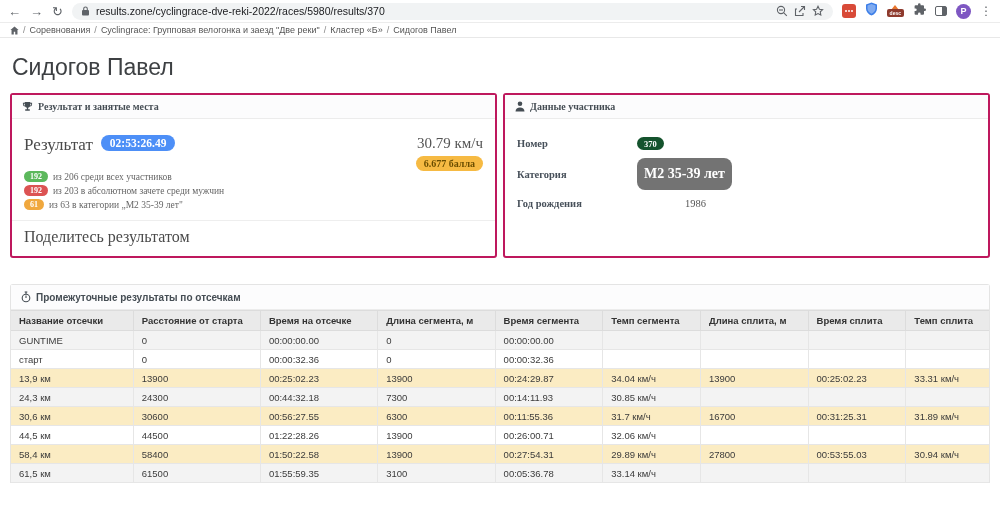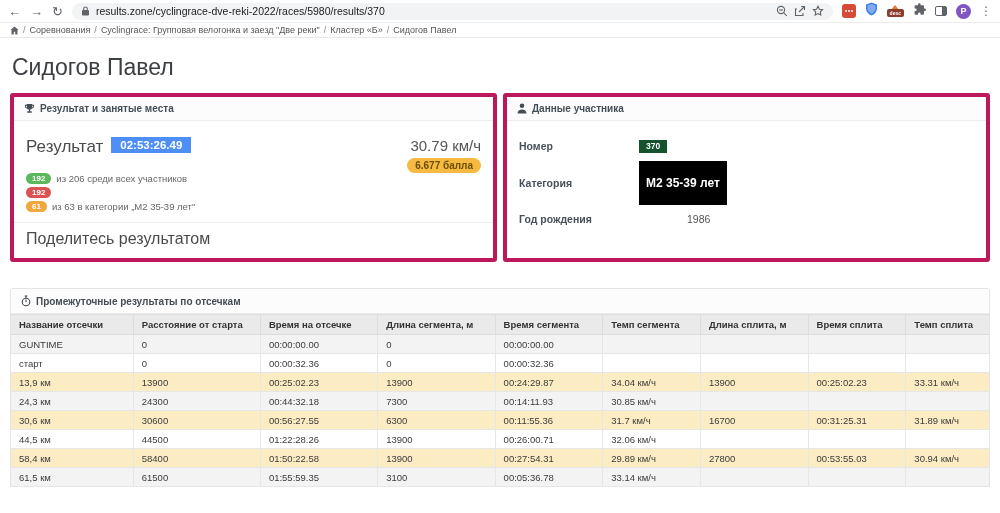--- a/index.html
+++ b/index.html
@@ -41,47 +41,47 @@
     padding:0 10px; font-size:9px; color:#555; border-bottom:1px solid #e8e8e8;
     white-space:nowrap; overflow:hidden;
   }
   .breadcrumb .sep { color:#888; }
   .breadcrumb .bc-item { color:#555; cursor:pointer; }
   .breadcrumb .bc-item.current { cursor:default; }
   
   .main { padding:0 10px; }
   h1.page-title { font-size:23px; font-weight:400; color:#3d4043; margin:16px 0 12px 2px; }
   .cards { display:flex; gap:6px; align-items:stretch; }
-  .card { flex:1; border:4px solid #be185d; border-radius:3px; background:#fff; }
+  .card { flex:1; border:2px solid #be185d; border-radius:3px; background:#fff;font-family:Liberation Serif, serif; }
   .card-header {
     display:flex; align-items:center; gap:5px; padding:6px 10px;
     font-size:10px; font-weight:bold; color:#454d54;
     background:#fcfcfd; border-bottom:1px solid #ececec;
   }
   .card-header svg { flex:0 0 auto; }
   .card-body { padding:8px 12px 10px; }
   
   .result-row { display:flex; justify-content:space-between; align-items:flex-start; margin-top:8px; }
   .result-left { display:flex; align-items:flex-start; gap:8px; font-size:17px; color:#4a4a4a; }
-  .badge { display:inline-block; border-radius:0; font-weight:bold; color:#fff; }
+  .badge { display:inline-block; border-radius:8px; font-weight:bold; color:#fff; }
   .badge-time { background:#4d8ff7; font-size:11.5px; padding:2px 9px; }
   .result-right { text-align:right; }
   .speed { font-size:15px; color:#555; }
   .badge-points { background:#f6ba43; color:#6b4e00; font-size:10px; padding:2px 8px; border-radius:9px; display:inline-block; margin-top:4px; font-weight:bold; }
   .places { margin-top:0; display:flex; flex-direction:column; gap:3px; }
   .place { display:flex; align-items:center; gap:5px; font-size:9.5px; color:#666; }
   .badge-rank { font-size:8px; padding:1px 6px; border-radius:8px; min-width:10px; text-align:center; }
   .share-divider { border-top:1px solid #eee; margin:10px -12px 7px; }
   .share-title { font-size:16px; color:#4a4a4a; }
   
   .info-rows { padding-top:10px; }
   .info-row { display:flex; align-items:center; margin-bottom:8px; font-size:10.5px; }
   .info-label { width:120px; font-weight:bold; color:#47505a; }
   .badge-dark { background:#14532d; font-size:8.5px; padding:1.5px 7px; }
-  .badge-cyan { background:#000000; font-size:12px; padding:15px 7px; }
+  .badge-cyan { background:#737373; font-size:14px; padding:8px 7px; }
   .info-text { color:#555;margin-left:48px; }
   
   .table-card { margin-top:26px; border:1px solid #e4e4e4; border-radius:3px 3px 0 0; border-bottom:none; }
   table.splits { width:100%; border-collapse:collapse; font-size:9.5px; color:#3b3b3b; table-layout:fixed; }
   table.splits th {
     text-align:left; font-weight:bold; background:#eaeaea; color:#333;
     padding:4px 8px; border:1px solid #dcdcdc; font-size:9.5px;
   }
   table.splits td { padding:3.5px 8px; border:1px solid #e6e6e6; overflow:hidden; white-space:nowrap; }
   tr.row-white { background:#fff;margin-left:32px; }
@@ -194,20 +194,21 @@
             <span class="badge-points">6.677 балла</span>
           </div>
         </div>
         <div class="places" id="places-list">
             <div class="place">
               <span class="badge badge-rank" style="background: rgb(92, 184, 92);">192</span>
               <span>из 206 среди всех участников</span>
             </div>
             <div class="place">
               <span class="badge badge-rank" style="background: rgb(220, 83, 83);">192</span>
+              <span>из 203 в абсолютном зачете среди мужчин</span>
             </div>
             <div class="place">
               <span class="badge badge-rank" style="background: rgb(240, 168, 62);">61</span>
               <span>из 63 в категории „М2 35-39 лет"</span>
             </div>
           </div>
         <div class="share-divider"></div>
         <div class="share-title">Поделитесь результатом</div>
       </div>
     </div>

